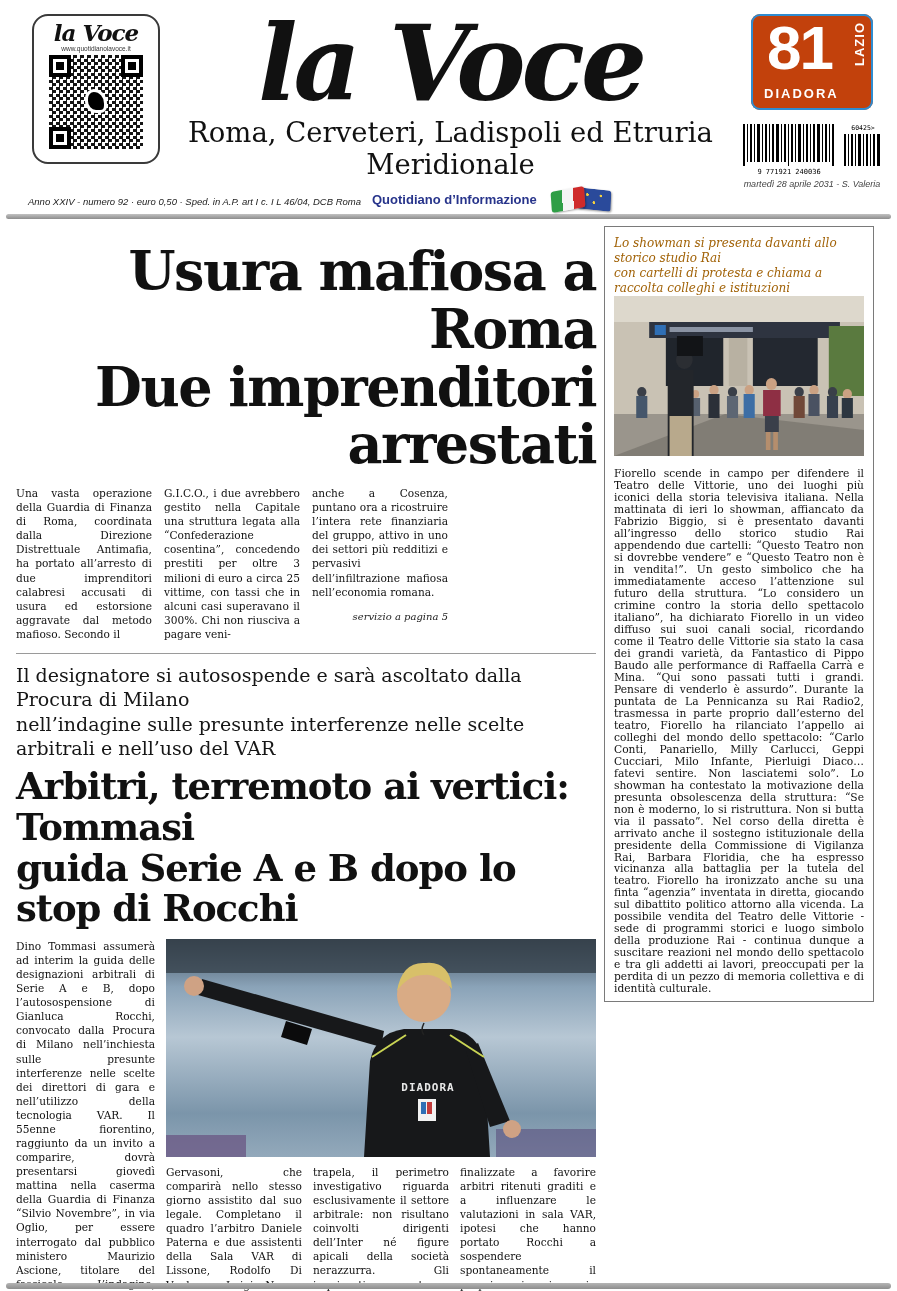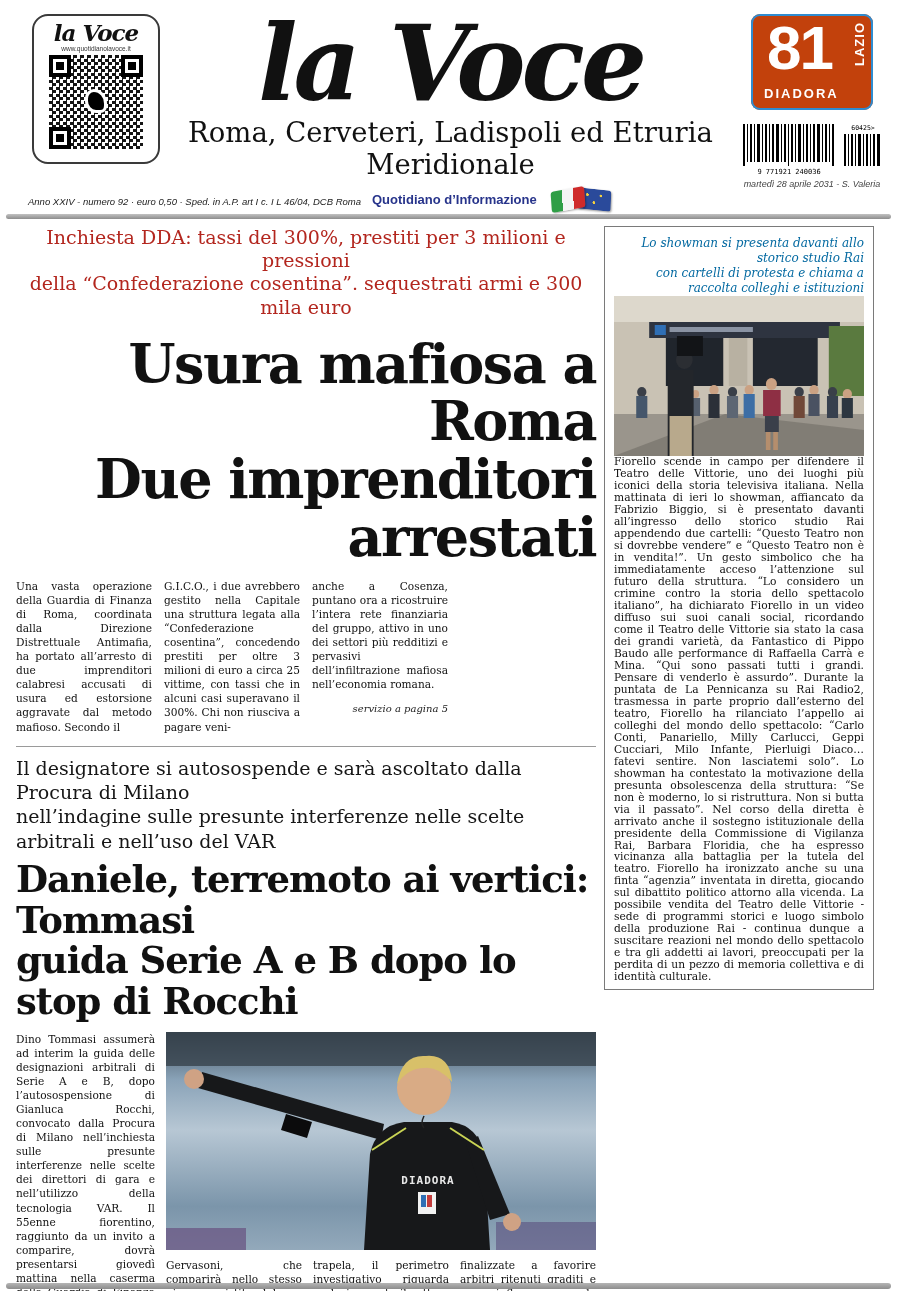--- a/index.html
+++ b/index.html
@@ -63,23 +63,23 @@
   .hrule { border:none; border-top:1px solid #9a9a9a; margin:12px 0 9px; }
 
   .kicker-dark { font-size:19px; line-height:1.28; color:#161616; }
   .headline-lg { font-size:37px; line-height:1.1; letter-spacing:-1px; margin:6px 0 10px; }
   .arbitri-grid { display:grid; grid-template-columns:139px 1fr; gap:11px; }
   .photo { display:block; width:100%; }
   .under-photo-cols { display:grid; grid-template-columns:repeat(3,1fr); gap:11px; margin-top:8px; }
 
   
   .fiorello-box { width:270px; border:1.5px solid #7a7a7a; padding:9px 9px 6px; align-self:flex-start; }
-  .kicker-blue { font-style:italic; font-size:12px; color:#0369a1; text-align:right; line-height:1.25; }
+  .kicker-blue { font-style:italic; font-size:12px; color:#a16207; text-align:left; line-height:1.25; }
   .headline-md { font-size:26.5px; text-align:center; line-height:1.12; letter-spacing:-0.5px; margin:6px 0 8px; }
-  .fiorello-body { font-size:10.7px; line-height:1.12; text-align:justify; hyphens:auto; margin-top:0; }
+  .fiorello-body { font-size:10.7px; line-height:1.12; text-align:justify; hyphens:auto; margin-top:12px; }
   .bottom-bar { position:absolute; left:6px; right:6px; bottom:2px; height:6px; border-radius:3px;
                 background:linear-gradient(#b5b5b5,#8d8d8d); }
 
   svg text { font-family:"DejaVu Sans Mono",monospace; }
 </style>
 </head>
 <body>
 
 <div class="page">
 
@@ -166,39 +166,37 @@
         <i class="flag flag-eu"></i>
       </span>
     </div>
   </div>
   <div class="rule-thick"></div>
 
   <div class="main-grid">
     <div class="left-main">
 
       <section>
-        <div class="kicker-red pl">Inchiesta DDA: tassi del 300%, prestiti per 3 milioni e pressioni
-della “Confederazione cosentina”. sequestrati armi e 300 mila euro</div>
         <h1 class="headline-xl pl">Usura mafiosa a Roma
 Due imprenditori arrestati</h1>
         <div class="body-cols">
           <p class="btxt">Una vasta operazione della Guardia di Finanza di Roma, coordinata dalla Direzione Distrettuale Antimafia, ha portato all’arresto di due imprenditori calabresi accusati di usura ed estorsione aggravate dal metodo mafioso. Secondo il</p>
           <p class="btxt">G.I.C.O., i due avrebbero gestito nella Capitale una struttura legata alla “Confederazione cosentina”, concedendo prestiti per oltre 3 milioni di euro a circa 25 vittime, con tassi che in alcuni casi superavano il 300%. Chi non riusciva a pagare veni-</p>
           <div>
             <p class="btxt">anche a Cosenza, puntano ora a ricostruire l’intera rete finanziaria del gruppo, attivo in uno dei settori più redditizi e pervasivi dell’infiltrazione mafiosa nell’economia romana.</p>
             <div class="pageref">servizio a pagina 5</div>
           </div>
         </div>
         <hr class="hrule">
       </section>
 
       <section>
         <div class="kicker-dark pl">Il designatore si autosospende e sarà ascoltato dalla Procura di Milano
 nell’indagine sulle presunte interferenze nelle scelte arbitrali e nell’uso del VAR</div>
-        <h2 class="headline-lg pl">Daniele, terremoto ai vertici: Tommasi
+        <h2 class="headline-lg pl">Arbitri, terremoto ai vertici: Tommasi
 guida Serie A e B dopo lo stop di Rocchi</h2>
         <div class="arbitri-grid">
           <p class="btxt">Dino Tommasi assumerà ad interim la guida delle designazioni arbitrali di Serie A e B, dopo l’autosospensione di Gianluca Rocchi, convocato dalla Procura di Milano nell’inchiesta sulle presunte interferenze nelle scelte dei direttori di gara e nell’utilizzo della tecnologia VAR. Il 55enne fiorentino, raggiunto da un invito a comparire, dovrà presentarsi giovedì mattina nella caserma della Guardia di Finanza “Silvio Novembre”, in via Oglio, per essere interrogato dal pubblico ministero Maurizio Ascione, titolare del fascicolo. L’indagine, avviata dopo le segnalazioni dell’ex assistente Domenico Rocca, conta al momento cinque indagati, tutti appartenenti all’ambiente arbitrale. Oltre a Rocchi, figura il supervisore Andrea</p>
           <div>
             <svg class="photo" viewBox="0 0 430 218" preserveAspectRatio="none" height="218">
               <defs>
                 <linearGradient id="stad" x1="0" y1="0" x2="0" y2="1">
                   <stop offset="0" stop-color="#41505d"></stop>
                     <stop offset="0.22" stop-color="#8aa3b8"></stop>
                   <stop offset="0.45" stop-color="#b7c7d4"></stop>

